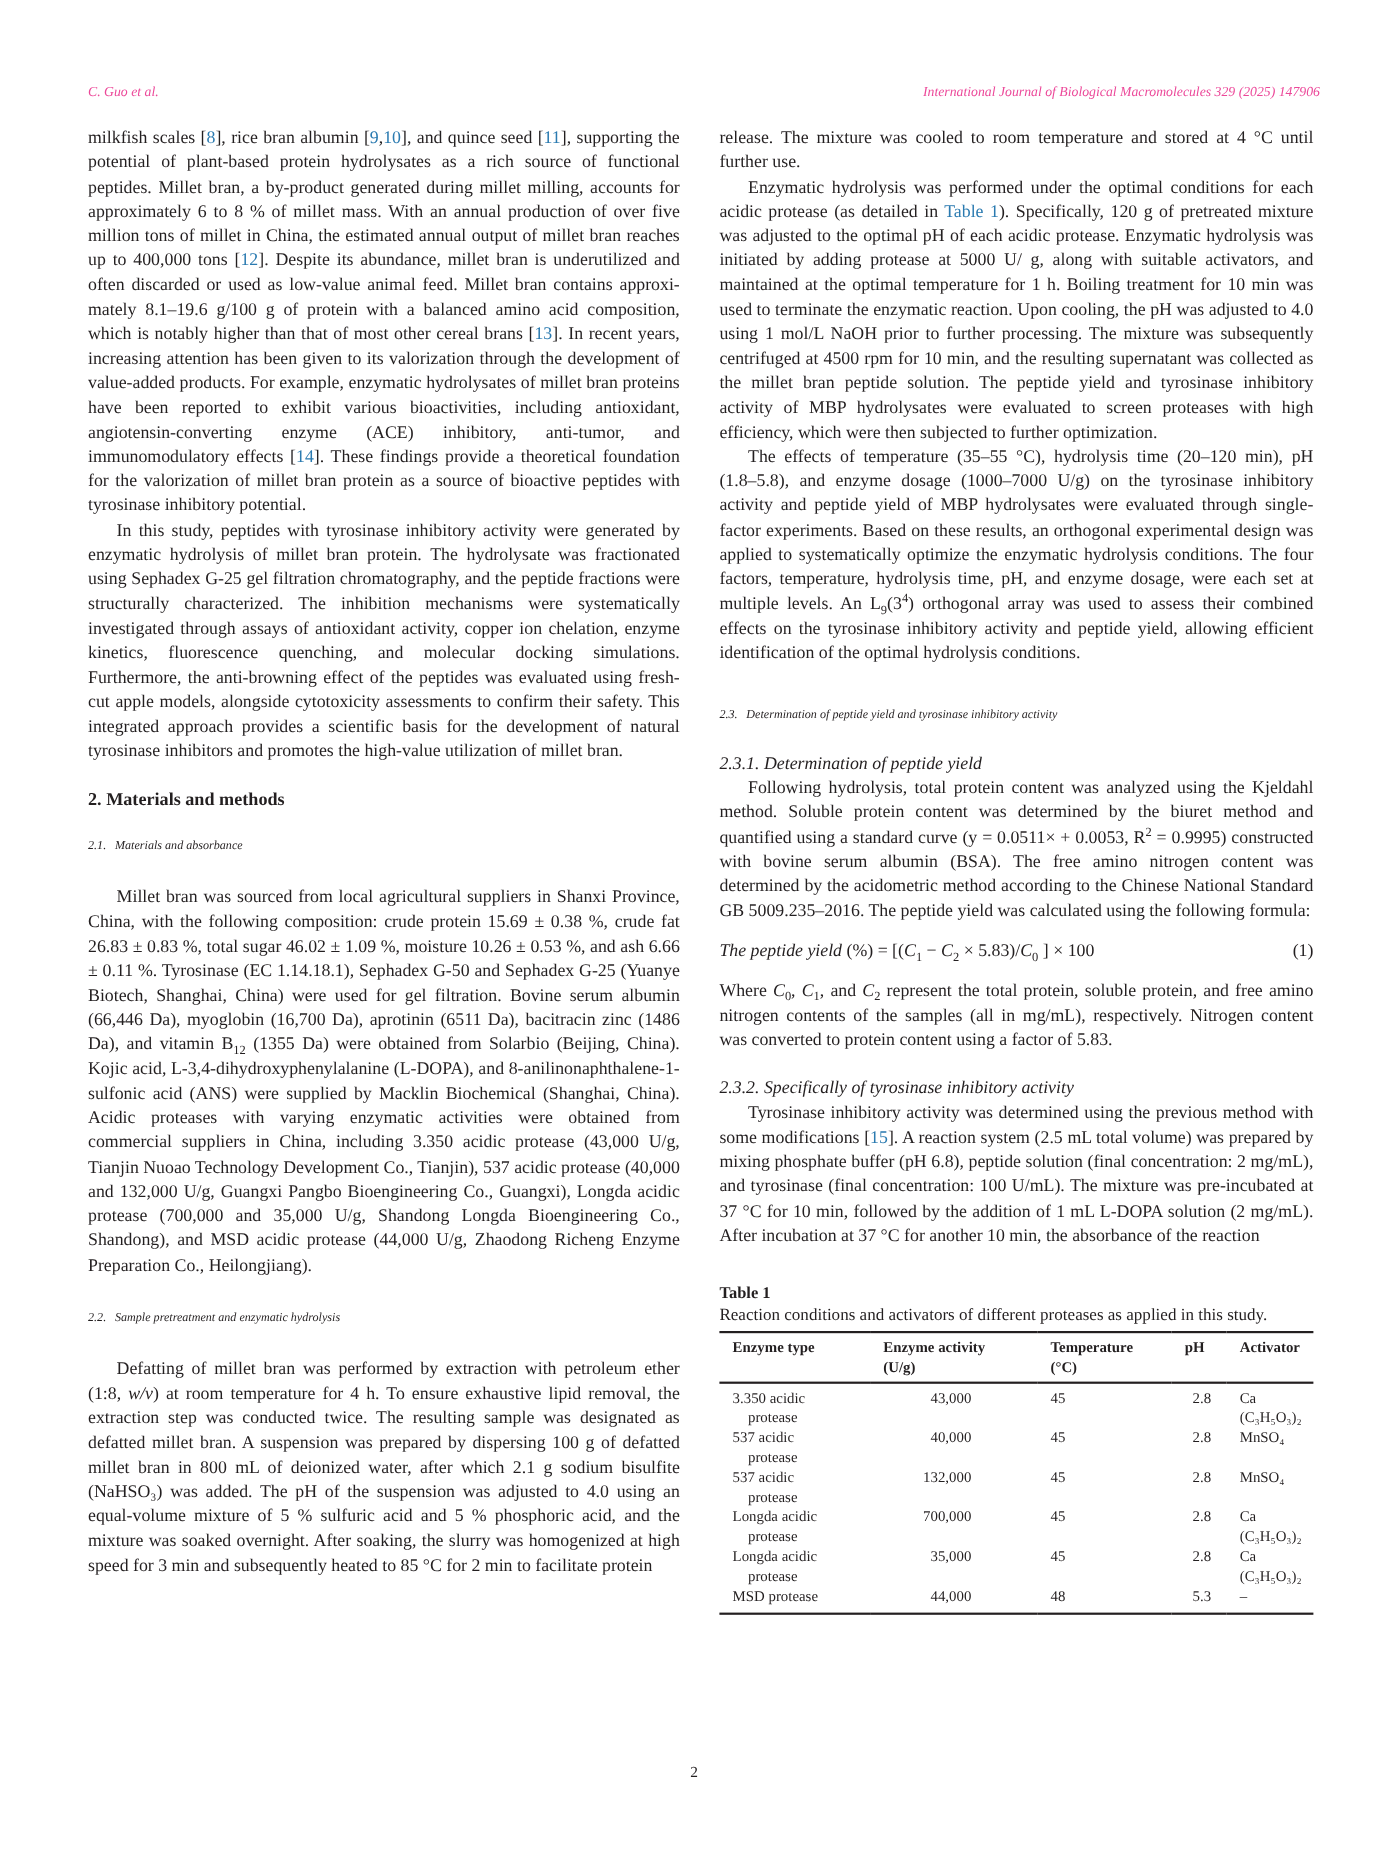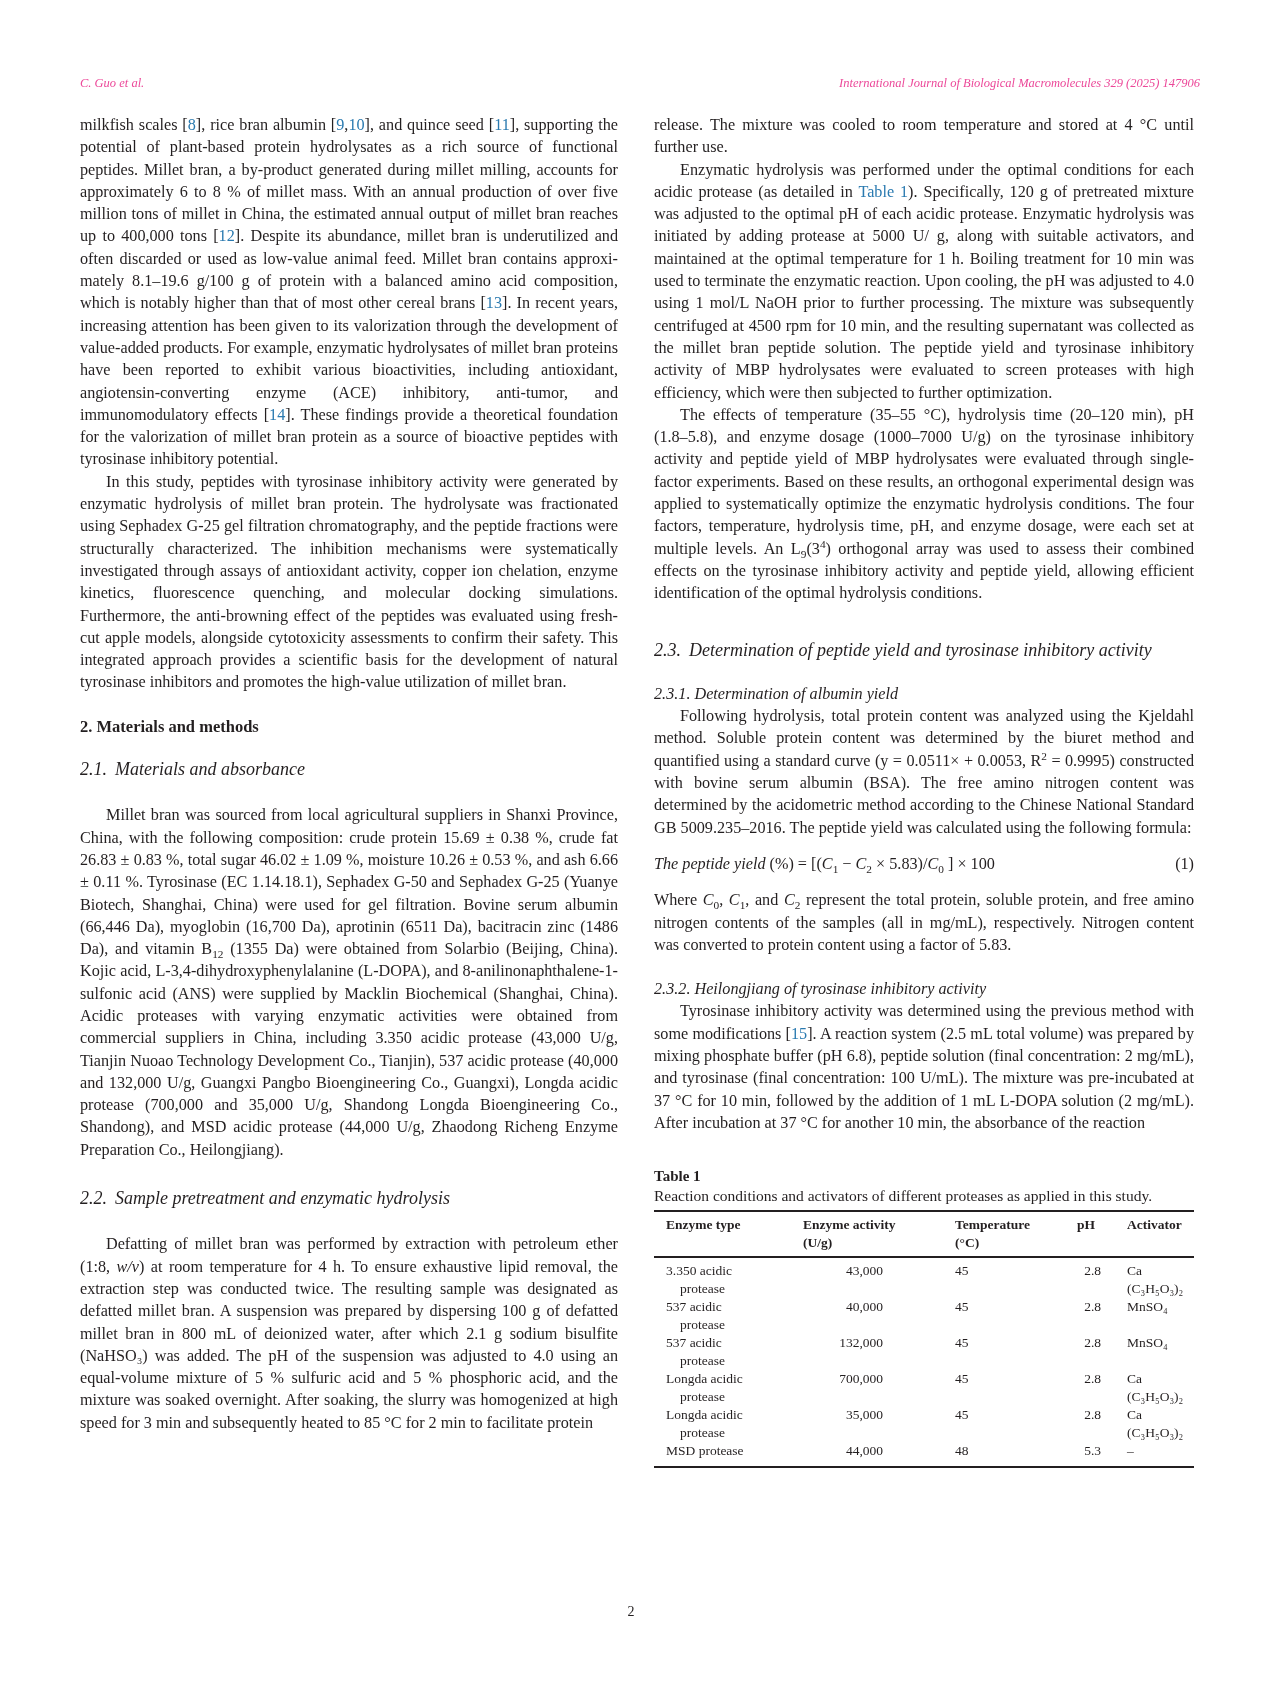--- a/index.html
+++ b/index.html
@@ -8,21 +8,21 @@
     .runhead { position:absolute; top:76px; font-size:12.5px; font-style:italic; color:#ec4899; }
     .runhead.left { left:80px; }
     .runhead.right { right:62px; }
     .col { position:absolute; top:114px; width:538px; font-size:16.2px; line-height:22.3px; }
     .col.left { left:80px; }
     .col.right { left:654px; width:540px; }
     p { margin:0; text-align:justify; hyphens:manual; }
     p.indent { text-indent:26px; }
     .ref { color:#2a7ab0; }
     .h2 { font-weight:bold; font-size:16.5px; margin:22px 0 0 0; }
-    .h3 { font-style:italic; font-size:18px; margin:20px 0 0 0; }
+    .h3 { font-style:italic; font-size:11px; margin:20px 0 0 0; }
     .h3 .num { margin-right:8px; }
     .h4 { font-style:italic; font-size:16.2px; margin:0; }
     .gap-after-h3 { margin-top:24px; }
     .formula { display:flex; justify-content:space-between; margin:14px 0 14px 0; }
     .formula .f { font-style:normal; }
     .formula i { font-style:italic; }
     sub, sup { font-size:70%; line-height:0; }
     .tbl-wrap { margin-top:60px; }
     .tbl-title { font-weight:bold; font-size:15px; line-height:20px; }
     .tbl-caption { font-size:15.5px; line-height:20px; }
@@ -64,32 +64,32 @@
 
 <div class="col right">
   <p>release. The mixture was cooled to room temperature and stored at 4 °C until further use.</p>
 
   <p class="indent"><span>Enzymatic hydrolysis was performed under the optimal conditions for each acidic protease (as detailed in </span><a class="ref">Table 1</a><span>). Specifically, 120 g of pretreated mixture was adjusted to the optimal pH of each acidic pro­tease. Enzymatic hydrolysis was initiated by adding protease at 5000 U/ g, along with suitable activators, and maintained at the optimal tem­perature for 1 h. Boiling treatment for 10 min was used to terminate the enzymatic reaction. Upon cooling, the pH was adjusted to 4.0 using 1 mol/L NaOH prior to further processing. The mixture was subsequently centrifuged at 4500 rpm for 10 min, and the resulting supernatant was collected as the millet bran peptide solution. The peptide yield and tyrosinase inhibitory activity of MBP hydrolysates were evaluated to screen proteases with high efficiency, which were then subjected to further optimization.</span></p>
 
   <p class="indent"><span>The effects of temperature (35–55 °C), hydrolysis time (20–120 min), pH (1.8–5.8), and enzyme dosage (1000–7000 U/g) on the tyrosinase inhibitory activity and peptide yield of MBP hydrolysates were evalu­ated through single-factor experiments. Based on these results, an orthogonal experimental design was applied to systematically optimize the enzymatic hydrolysis conditions. The four factors, temperature, hydrolysis time, pH, and enzyme dosage, were each set at multiple levels. An L</span><sub>9</sub><span>(3</span><sup>4</sup><span>) orthogonal array was used to assess their combined effects on the tyrosinase inhibitory activity and peptide yield, allowing efficient identification of the optimal hydrolysis conditions.</span></p>
 
   <div class="h3" style="margin-top:34px;"><span class="num">2.3.</span><span>Determination of peptide yield and tyrosinase inhibitory activity</span></div>
 
-  <div class="h4" style="margin-top:22px;"><span class="num">2.3.1.</span> <span>Determination of albumin yield</span></div>
+  <div class="h4" style="margin-top:22px;"><span class="num">2.3.1.</span> <span>Determination of peptide yield</span></div>
 
   <p class="indent"><span>Following hydrolysis, total protein content was analyzed using the Kjeldahl method. Soluble protein content was determined by the biuret method and quantified using a standard curve (y = 0.0511× + 0.0053, R</span><sup>2</sup><span> = 0.9995) constructed with bovine serum albumin (BSA). The free amino nitrogen content was determined by the acidometric method according to the Chinese National Standard GB 5009.235–2016. The peptide yield was calculated using the following formula:</span></p>
 
   <div class="formula">
     <span class="f"><i>The peptide yield</i><span> (%) = [(</span><i>C</i><sub>1</sub><span> − </span><i>C</i><sub>2</sub><span> × 5.83)/</span><i>C</i><sub>0</sub><span> ] × 100</span></span>
     <span>(1)</span>
   </div>
 
   <p><span>Where </span><i>C</i><sub>0</sub><span>, </span><i>C</i><sub>1</sub><span>, and </span><i>C</i><sub>2</sub><span> represent the total protein, soluble protein, and free amino nitrogen contents of the samples (all in mg/mL), respectively. Nitrogen content was converted to protein content using a factor of 5.83.</span></p>
 
-  <div class="h4" style="margin-top:22px;"><span class="num">2.3.2.</span> <span>Heilongjiang of tyrosinase inhibitory activity</span></div>
+  <div class="h4" style="margin-top:22px;"><span class="num">2.3.2.</span> <span>Specifically of tyrosinase inhibitory activity</span></div>
 
   <p class="indent"><span>Tyrosinase inhibitory activity was determined using the previous method with some modifications [</span><a class="ref">15</a><span>]. A reaction system (2.5 mL total volume) was prepared by mixing phosphate buffer (pH 6.8), peptide solution (final concentration: 2 mg/mL), and tyrosinase (final concen­tration: 100 U/mL). The mixture was pre-incubated at 37 °C for 10 min, followed by the addition of 1 mL L-DOPA solution (2 mg/mL). After incubation at 37 °C for another 10 min, the absorbance of the reaction</span></p>
 
   <div class="tbl-wrap" style="margin-top:32px;">
     <div class="tbl-title">Table 1</div>
     <div class="tbl-caption">Reaction conditions and activators of different proteases as applied in this study.</div>
     <table>
       <thead>
         <tr>
           <th>Enzyme type</th>

